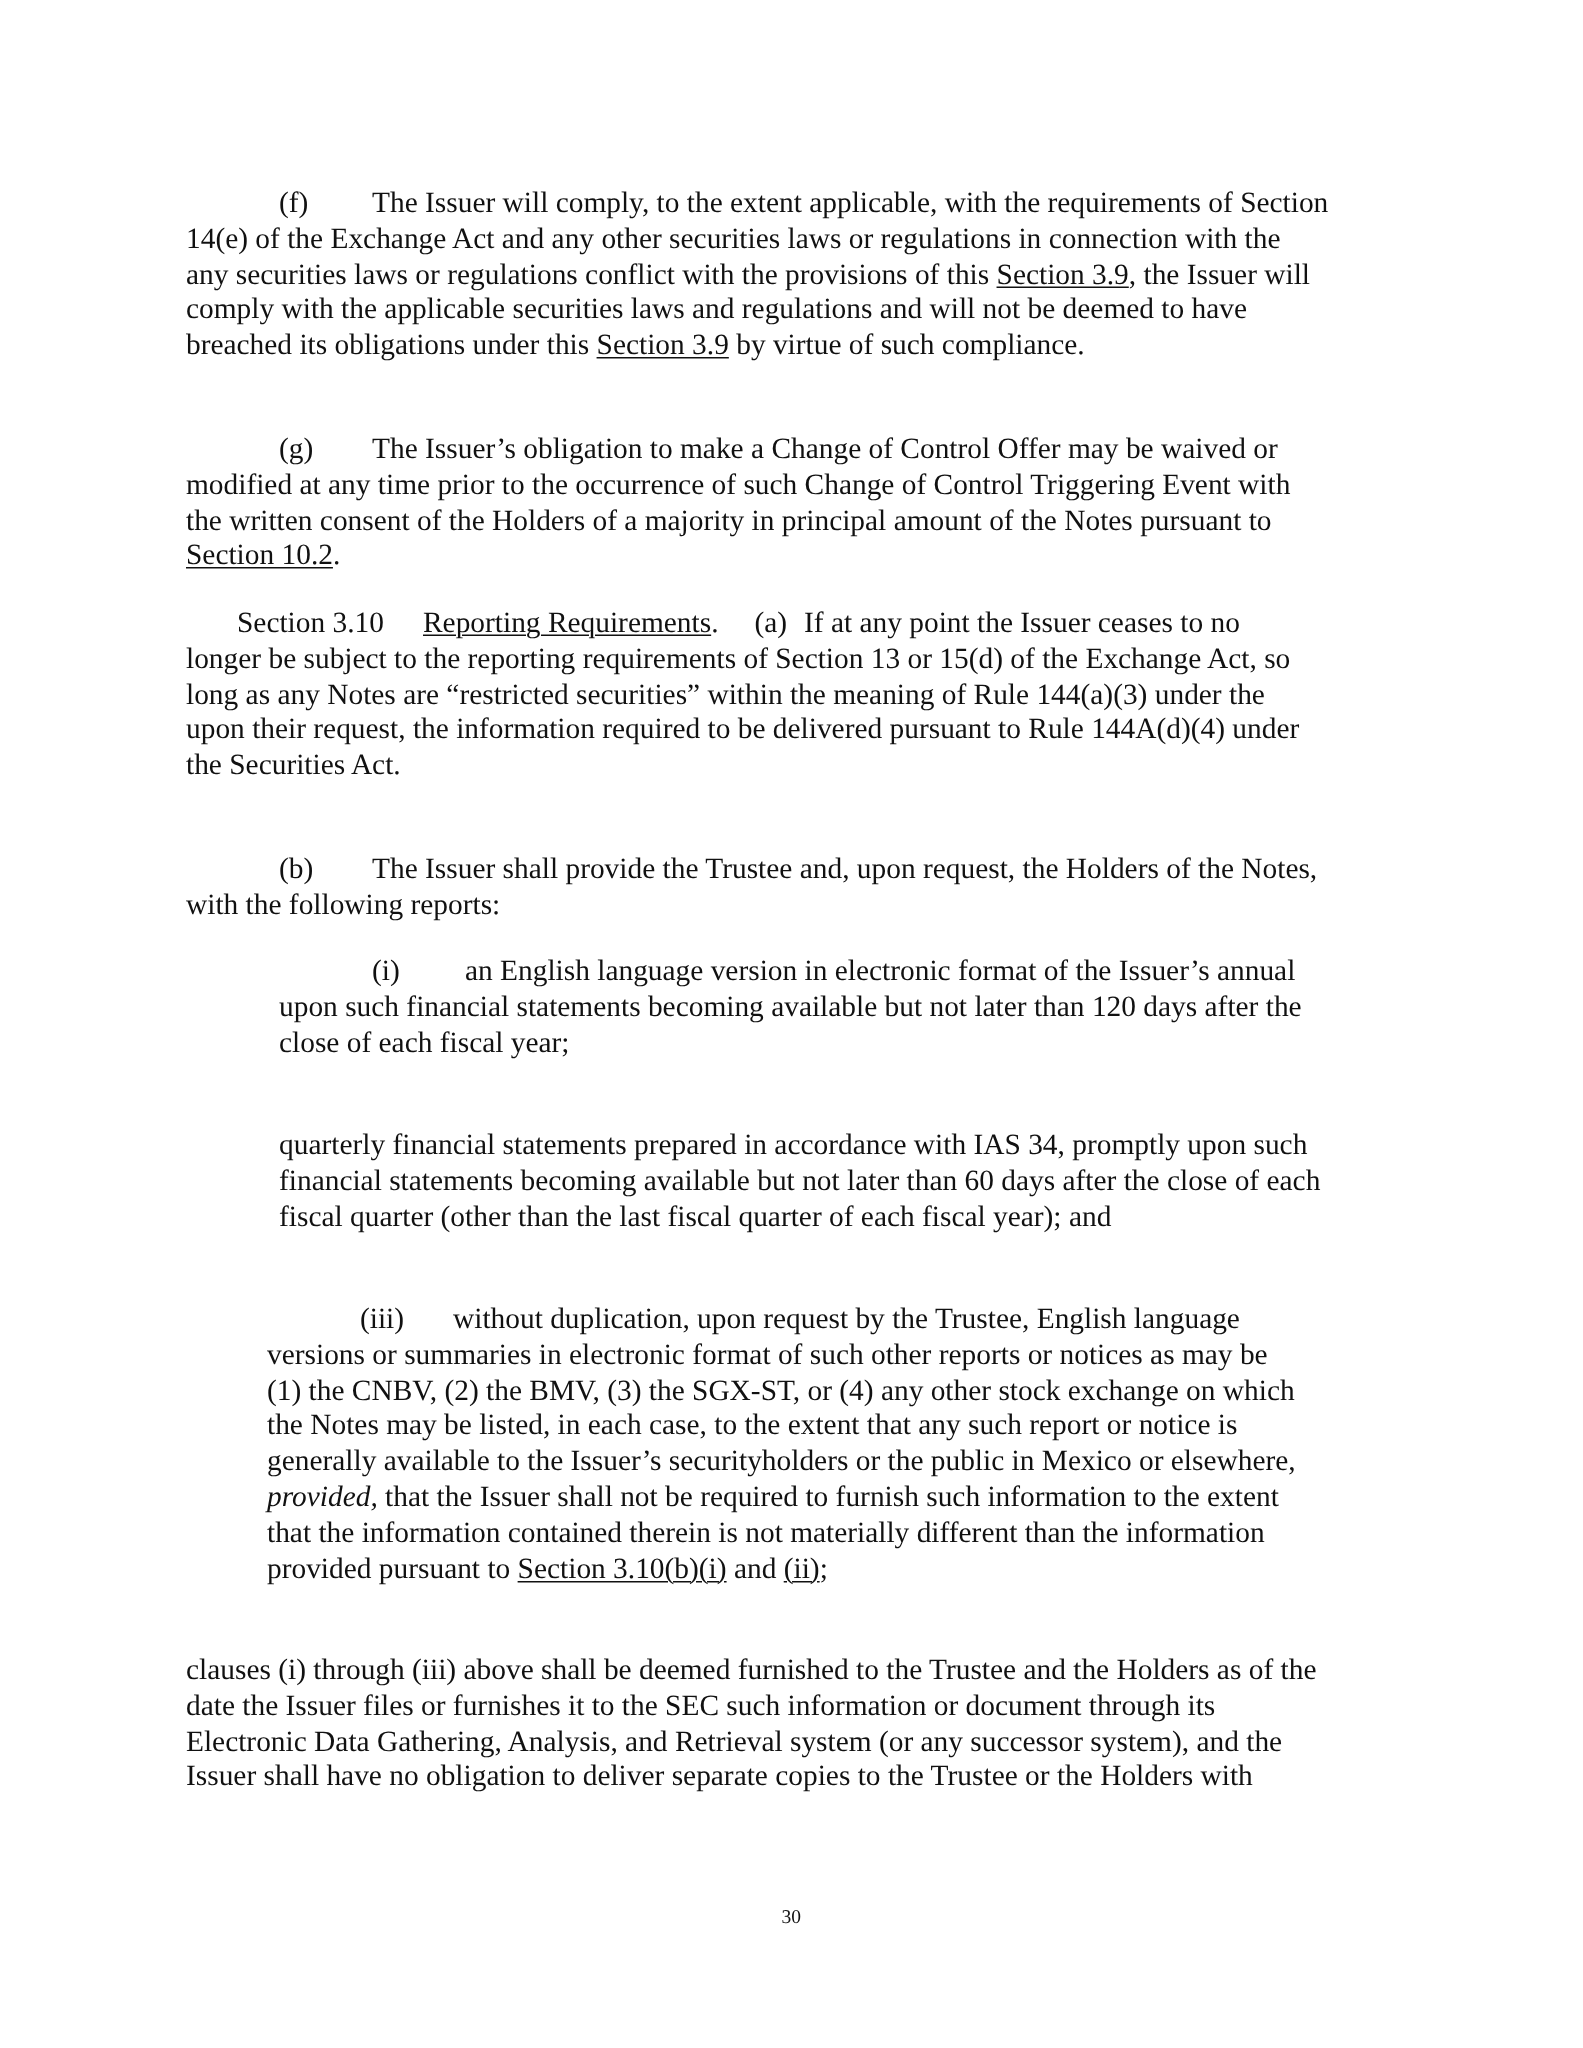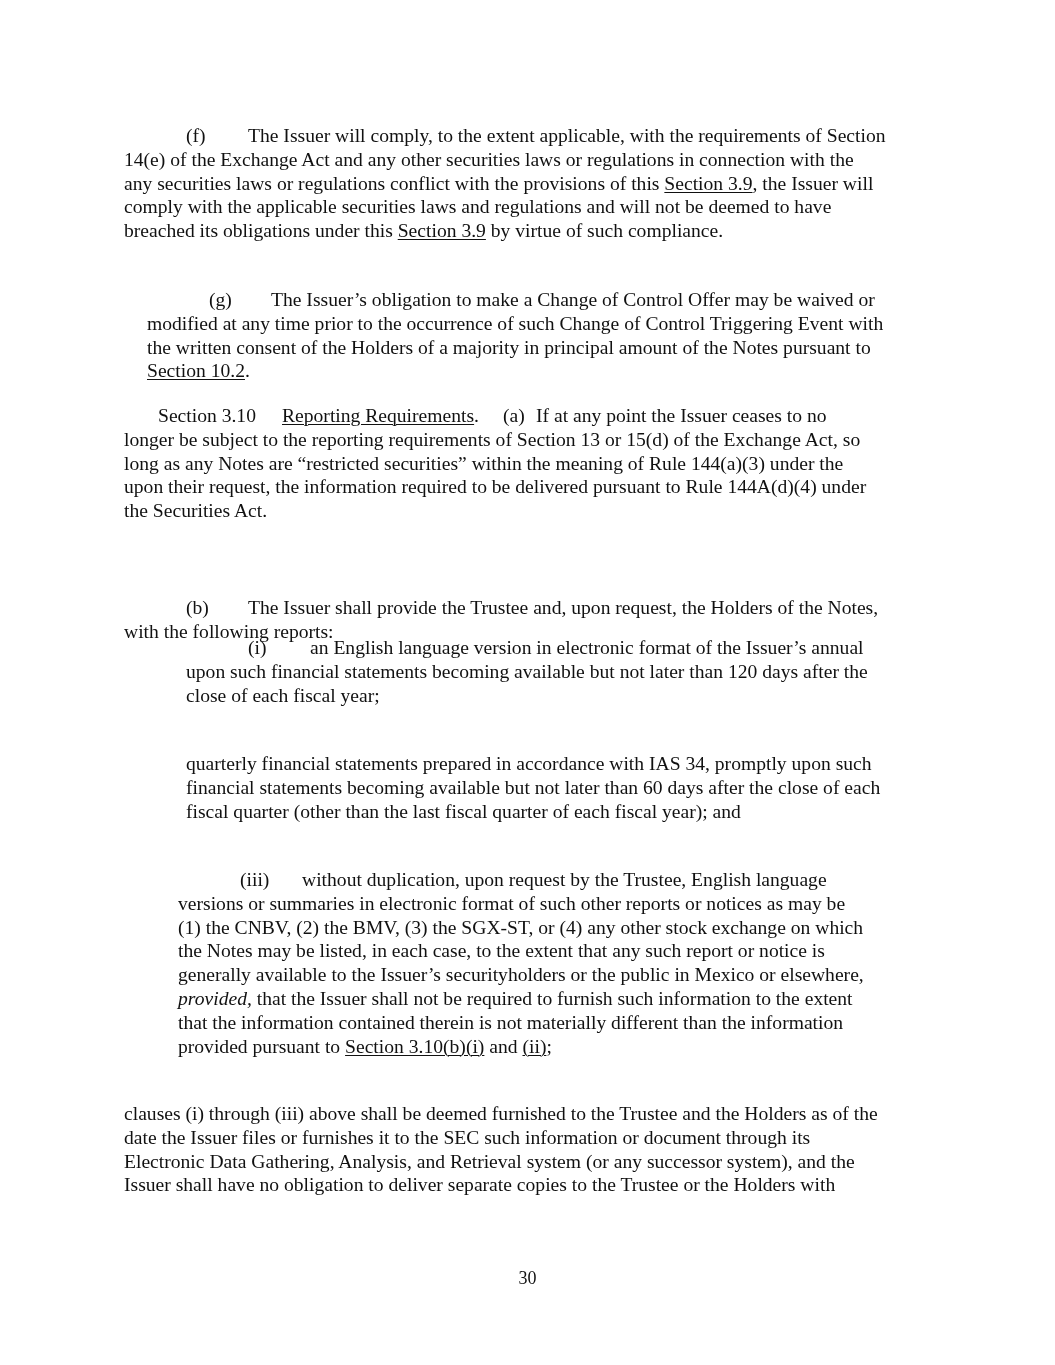--- a/index.html
+++ b/index.html
@@ -39,59 +39,59 @@
     .i { font-style: italic; }
     .lbl {
       display: inline-block;
     }
     .pagenum {
       position: absolute;
       top: 1266px;
       left: 0;
       width: 1055px;
       text-align: center;
-      font-size: 18px;
+      font-size: 13px;
       line-height: 24px;
     }
   </style>
 </head>
 <body>
 
 <div class="page">
 
   <div class="para" style="position:absolute; top:0; left:0;">
     <span class="line">
       <span class="lbl" style="margin-left:62px; width:62px;">(f)</span><span>The Issuer will comply, to the extent applicable, with the requirements of Section</span>
     </span>
     <span class="line">14(e) of the Exchange Act and any other securities laws or regulations in connection with the</span>
     <span class="line"><span>any securities laws or regulations conflict with the provisions of this </span><a class="u">Section 3.9</a><span>, the Issuer will</span></span>
     <span class="line">comply with the applicable securities laws and regulations and will not be deemed to have</span>
     <span class="line"><span>breached its obligations under this </span><a class="u">Section 3.9</a><span> by virtue of such compliance.</span></span>
   </div>
 
-  <div class="para" style="position:absolute; top:164px; left:0;margin-left:23px;">
+  <div class="para" style="position:absolute; top:164px; left:0;">
     <span class="line">
       <span class="lbl" style="margin-left:62px; width:62px;">(g)</span><span>The Issuer’s obligation to make a Change of Control Offer may be waived or</span>
     </span>
     <span class="line">modified at any time prior to the occurrence of such Change of Control Triggering Event with</span>
     <span class="line">the written consent of the Holders of a majority in principal amount of the Notes pursuant to</span>
     <span class="line"><a class="u">Section 10.2</a><span>.</span></span>
   </div>
 
   <div class="para" style="position:absolute; top:280px; left:0;">
     <span class="line">
       <span class="lbl" style="margin-left:34px; width:124px;">Section 3.10</span><span class="u">Reporting Requirements</span><span>.</span><span class="lbl" style="margin-left:24px; width:33px;">(a)</span><span>If at any point the Issuer ceases to no</span>
     </span>
     <span class="line">longer be subject to the reporting requirements of Section 13 or 15(d) of the Exchange Act, so</span>
     <span class="line">long as any Notes are “restricted securities” within the meaning of Rule 144(a)(3) under the</span>
     <span class="line">upon their request, the information required to be delivered pursuant to Rule 144A(d)(4) under</span>
     <span class="line">the Securities Act.</span>
   </div>
 
-  <div class="para" style="position:absolute; top:444px; left:0;margin-top:28px;">
+  <div class="para" style="position:absolute; top:444px; left:0;">
     <span class="line">
       <span class="lbl" style="margin-left:62px; width:62px;">(b)</span><span>The Issuer shall provide the Trustee and, upon request, the Holders of the Notes,</span>
     </span>
     <span class="line">with the following reports:</span>
   </div>
 
   <div class="para" style="position:absolute; top:512px; left:62px;">
     <span class="line">
       <span class="lbl" style="margin-left:62px; width:62px;">(i)</span><span>an English language version in electronic format of the Issuer’s annual</span>
     </span>

